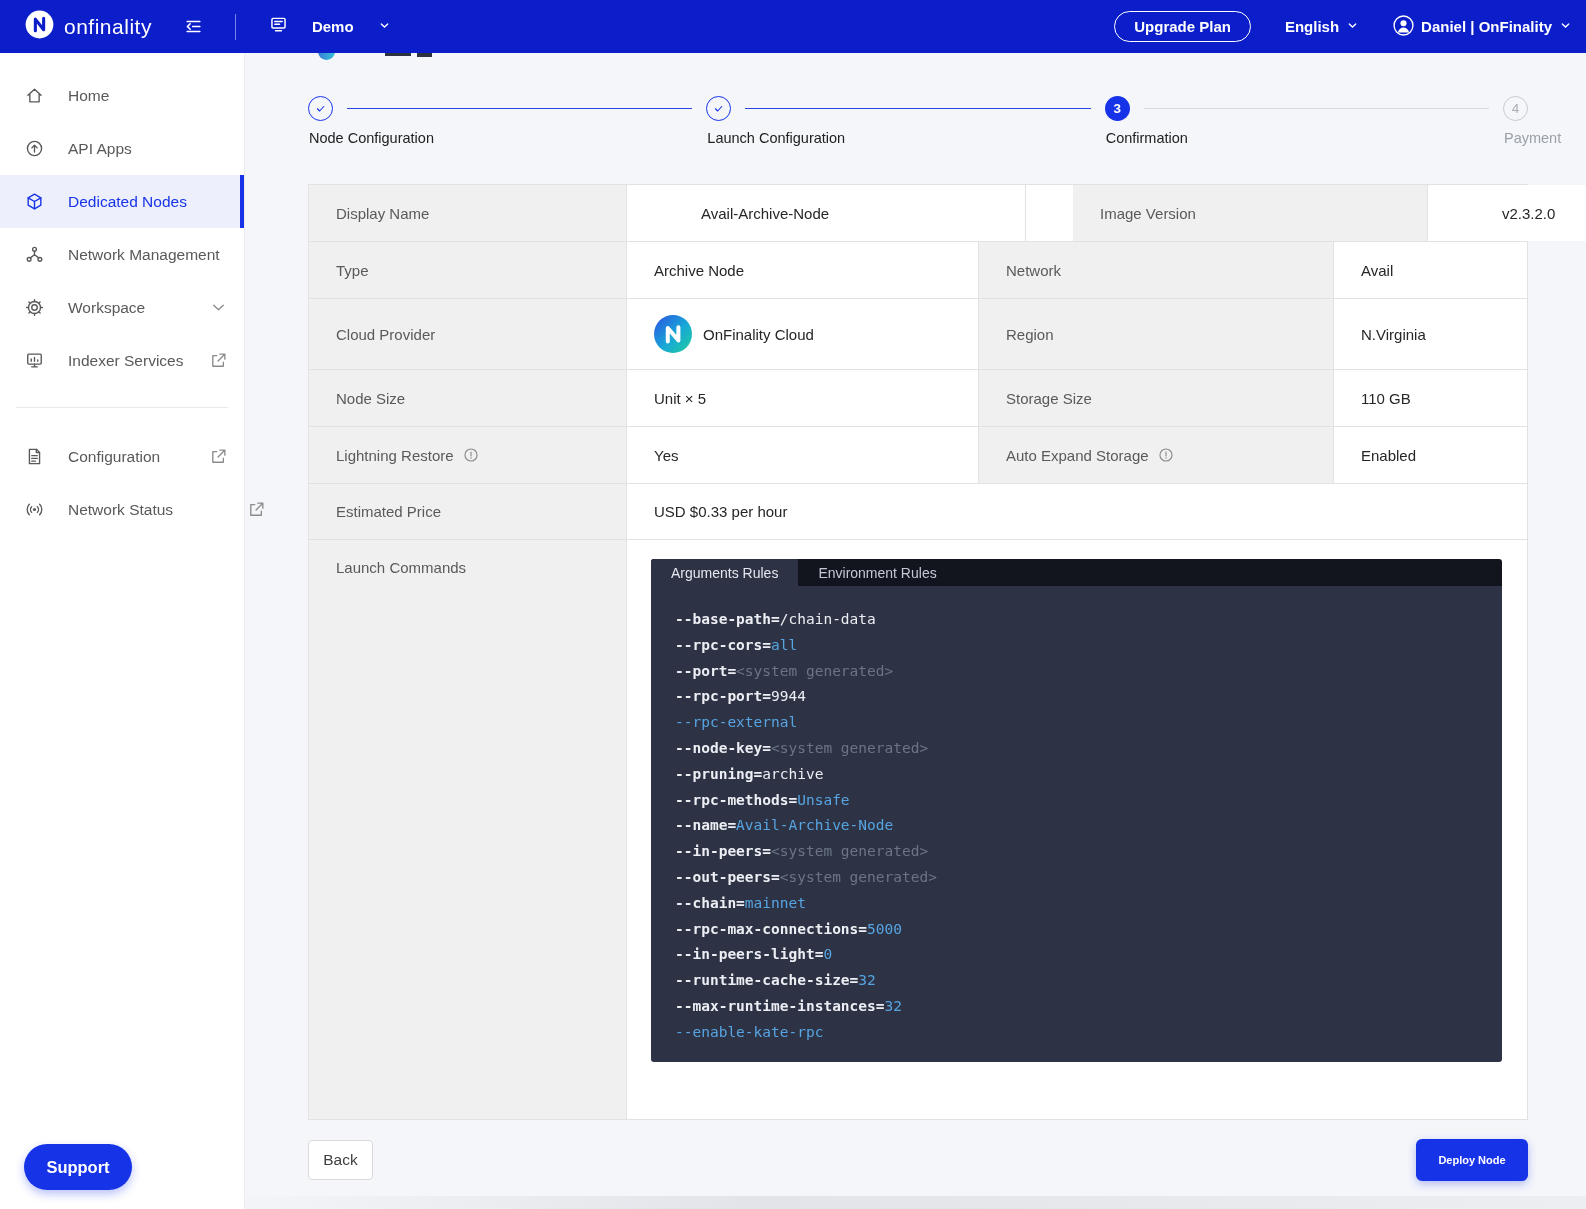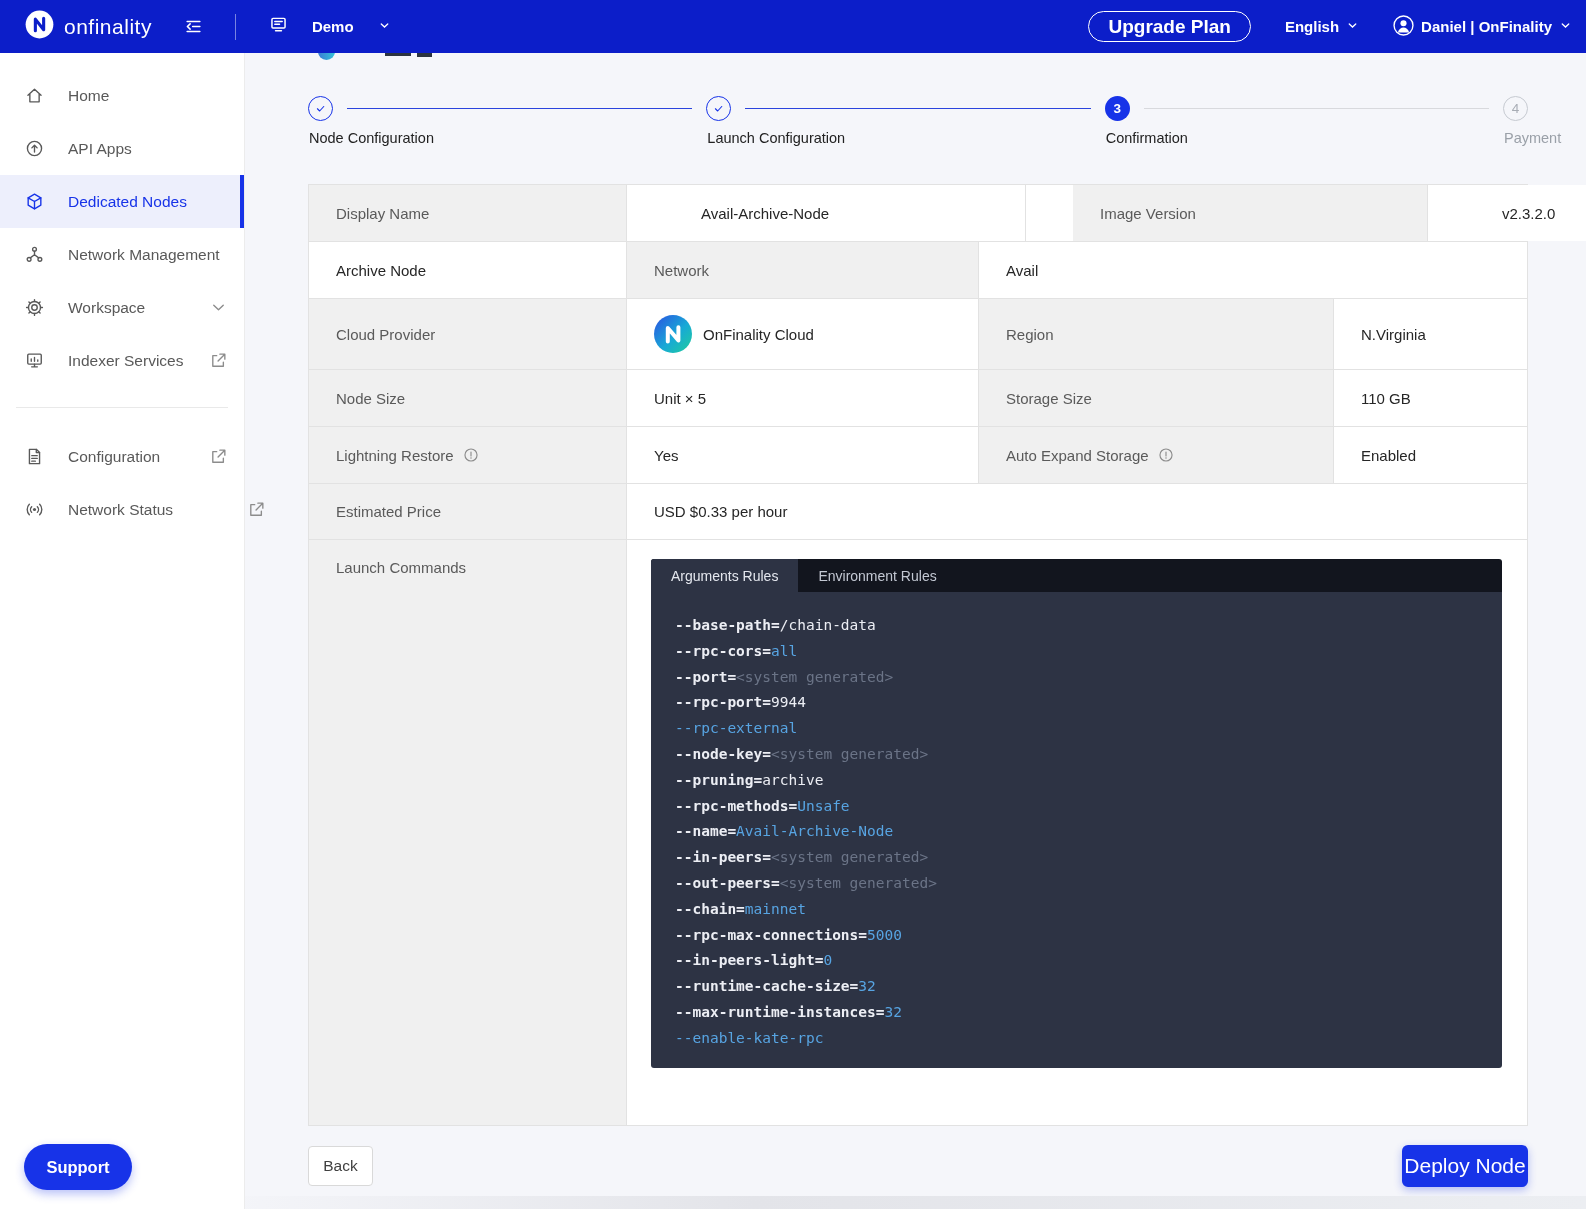--- a/index.html
+++ b/index.html
@@ -17,21 +17,21 @@
   .header{position:absolute;top:0;left:0;width:1586px;height:53px;background:var(--header-bg);
     display:flex;align-items:center;color:#fff;z-index:30}
   .brand{display:flex;align-items:center;gap:10px;padding-left:25px}
   .brand-name{font-size:21px;letter-spacing:.5px;font-weight:400}
   .fold-btn{margin-left:32px;cursor:pointer;display:flex;align-items:center}
   .hdr-divider{width:1px;height:26px;background:rgba(255,255,255,.45);margin-left:32px}
   .ws-switch{display:flex;align-items:center;gap:24px;margin-left:33px;cursor:pointer}
   .ws-name{font-weight:700;font-size:15px}
   .hdr-right{margin-left:auto;display:flex;align-items:center;gap:34px;padding-right:14px}
   .upgrade-btn{border:1px solid #fff;border-radius:16px;height:31px;padding:0 19px;display:flex;
-    align-items:center;color:#fff;font-size:19px;font-weight:700;background:transparent;cursor:pointer}
+    align-items:center;color:#fff;font-size:15px;font-weight:700;background:transparent;cursor:pointer}
   .lang,.user{display:flex;align-items:center;gap:7px;font-size:15px;font-weight:700;cursor:pointer}
   .hdr-chev svg{stroke:#fff}
 
   
   .sidebar{position:absolute;top:53px;left:0;width:245px;bottom:0;background:#fff;
     border-right:1px solid #ececec;padding-top:16px;z-index:20}
   .side-item{height:53px;display:flex;align-items:center;padding:0 16px 0 25px;gap:24px;
     color:var(--side-text);font-size:15.5px;cursor:pointer;position:relative}
   .side-item svg{flex:0 0 auto}
   .side-item .lbl{flex:1;white-space:nowrap}
@@ -73,36 +73,36 @@
   .t-cell:last-child{border-right:none}
   .t-cell.label{background:var(--label-bg);color:#5a5a5a;gap:9px}
   .t-cell.value{background:#fff;color:var(--txt-dark)}
   .t-cell.top{align-items:flex-start;padding-top:19px}
   .info-i{display:flex;align-items:center;color:#8c8c8c;cursor:pointer}
   .prov{display:flex;align-items:center;gap:11px}
 
   
   .code-wrap{grid-column:2/5;background:#fff;padding:19px 25px 57px 24px}
   .code-card{border-radius:3px;overflow:hidden}
-  .code-tabs{background:var(--code-bar);display:flex;height:33px}
+  .code-tabs{background:var(--code-bar);display:flex;height:27px}
   .code-tab{padding:0 20px;display:flex;align-items:center;font-size:14px;color:#c3c8d3;cursor:pointer}
   .code-tab.active{background:var(--code-bg);color:#e4e7ee}
   .code-body{background:var(--code-bg);padding:21px 24px 16px 24px}
   .code-line{font-family:"DejaVu Sans Mono",monospace;font-size:14.5px;line-height:25.8px;white-space:pre}
   .c-key{color:var(--code-white);font-weight:600}
   .c-plain{color:var(--code-white)}
   .c-blue{color:var(--code-blue)}
   .c-gray{color:var(--code-gray)}
 
   
   .actions{margin-top:19px;display:flex;justify-content:space-between;align-items:center}
   .back-btn{width:65px;height:40px;background:#fff;border:1px solid #d9d9d9;border-radius:4px;
     font-size:15.5px;color:#404040;cursor:pointer;font-family:"Liberation Sans",sans-serif}
-  .deploy-btn{width:126px;height:42px;background:var(--accent);border:none;border-radius:6px;color:#fff;
-    font-size:21px;font-weight:400;cursor:pointer;font-family:"Liberation Sans",sans-serif;
+  .deploy-btn{width:112px;height:42px;background:var(--accent);border:none;border-radius:6px;color:#fff;
+    font-size:11px;font-weight:700;cursor:pointer;font-family:"Liberation Sans",sans-serif;
     box-shadow:0 3px 8px rgba(23,51,232,.3)}
   .bottom-fade{position:absolute;left:200px;right:0;bottom:0;height:13px;
     background:linear-gradient(90deg,rgba(222,224,230,0) 0%,#e3e4e9 40%,#eceef2 100%)}
 </style>
 </head>
 <body>
 
 <div class="header">
   <div class="brand">
     <span>
@@ -310,20 +310,23 @@
           <span>Avail-Archive-Node</span>
         </div>
         <div class="t-cell label">
           <span>Image Version</span>
         </div>
         <div class="t-cell value">
           <span>v2.3.2.0</span>
         </div>
       </div>
       <div class="t-row" style="height: 57px;">
+        <div class="t-cell label">
+          <span>Type</span>
+        </div>
         <div class="t-cell value">
           <span>Archive Node</span>
         </div>
         <div class="t-cell label">
           <span>Network</span>
         </div>
         <div class="t-cell value">
           <span>Avail</span>
         </div>
       </div>

